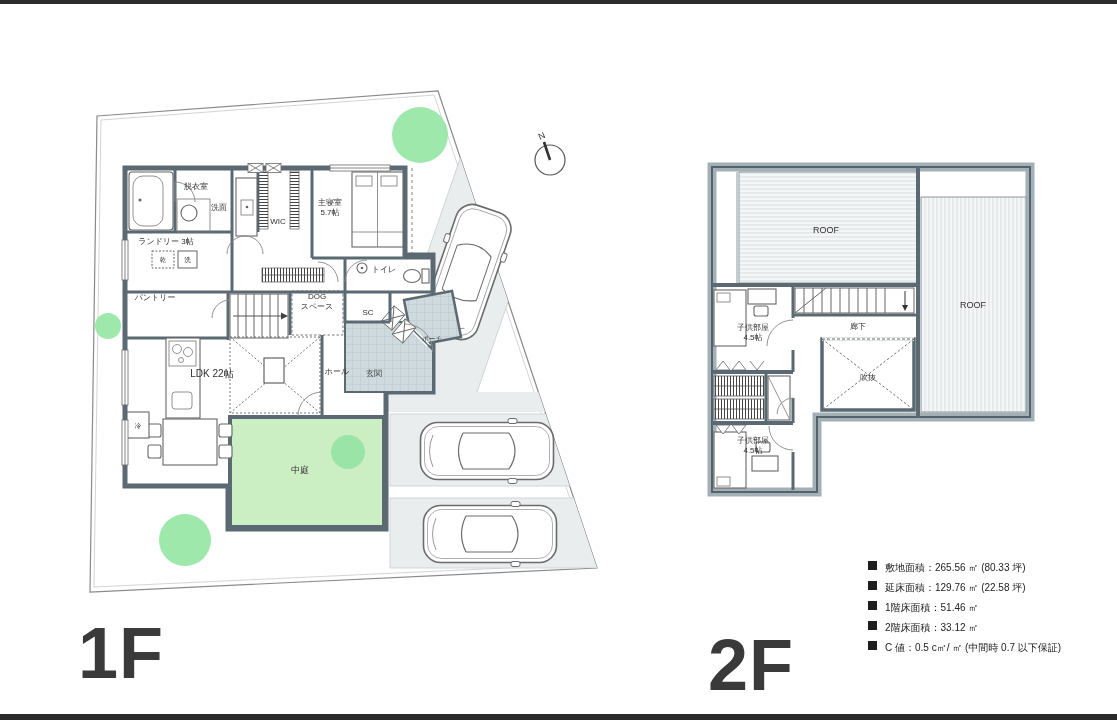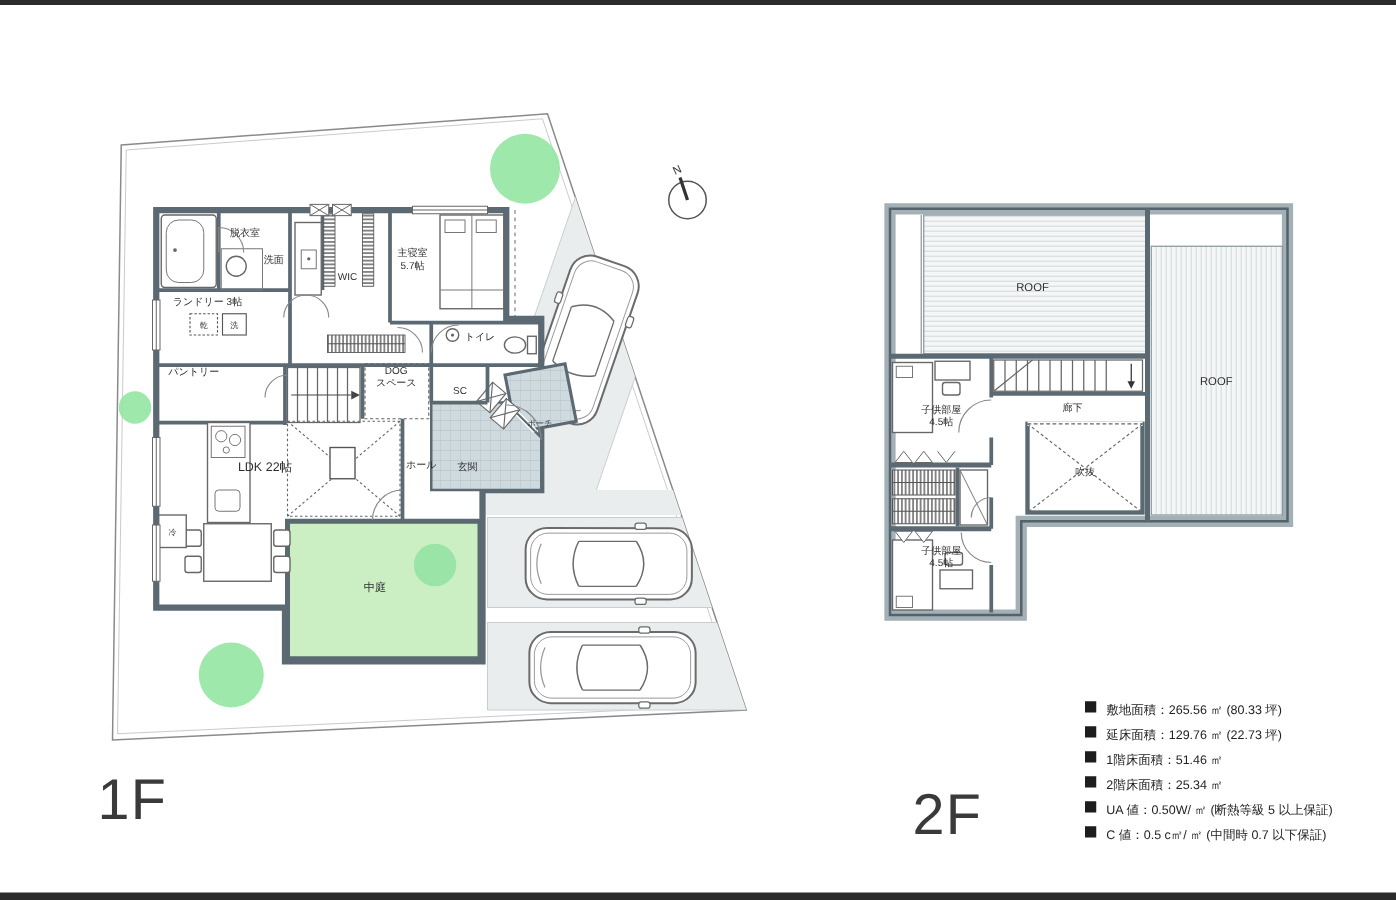--- a/index.html
+++ b/index.html
@@ -11,21 +11,21 @@
   svg{position:absolute;left:0;top:0;}
   .wall{stroke:#5b6a72;fill:none;}
   .thin{stroke:#666;fill:none;stroke-width:1;}
   .furn{stroke:#666;fill:#fff;stroke-width:1.1;}
   .furn2{stroke:#777;fill:none;stroke-width:.8;}
   .arc{stroke:#888;fill:none;stroke-width:.9;}
   .lbl{font-size:9px;fill:#2f2f2f;text-anchor:middle;}
   .lbl-sm{font-size:8px;fill:#2f2f2f;text-anchor:middle;}
   .lbl-xs{font-size:6.5px;fill:#2f2f2f;text-anchor:middle;}
   .lbl-lg{font-size:10px;fill:#2f2f2f;text-anchor:middle;}
-  .floor-label{position:absolute;font-size:46px;font-weight:400;color:#3a3a3a;letter-spacing:1px;}
+  .floor-label{position:absolute;font-size:72px;font-weight:700;color:#3a3a3a;letter-spacing:1px;}
   .specs{position:absolute;left:868px;top:561px;list-style:none;margin:0;padding:0;}
   .specs li{display:flex;align-items:flex-start;height:20px;font-size:10px;color:#222;}
   .specs .bullet{display:inline-block;width:9px;height:9px;background:#1d1d1d;margin-right:8px;flex:0 0 auto;}
 </style>
 </head>
 <body>
 
 <div class="canvas">
   <div class="frame-bar frame-top"></div>
   <div class="frame-bar frame-bottom"></div>
@@ -318,41 +318,37 @@
       <text class="lbl-sm" x="753" y="330">子供部屋</text>
       <text class="lbl-sm" x="753" y="340">4.5帖</text>
       <text class="lbl-sm" x="858" y="329">廊下</text>
       <text class="lbl-sm" x="868" y="380">吹抜</text>
       <text class="lbl-sm" x="753" y="443">子供部屋</text>
       <text class="lbl-sm" x="753" y="453">4.5帖</text>
     </g>
   </svg>
 
   <div class="floor-label" style="left:78px;top:612px;">1F</div>
-  <div class="floor-label" style="left:730px;top:624px;">2F</div>
+  <div class="floor-label" style="left:708px;top:624px;">2F</div>
 
   <ul class="specs">
     <li>
         <span class="bullet"></span>
         <span>敷地面積：265.56 ㎡ (80.33 坪)</span>
       </li>
     <li>
         <span class="bullet"></span>
-        <span>延床面積：129.76 ㎡ (22.73 坪)</span>
+        <span>延床面積：129.76 ㎡ (22.58 坪)</span>
       </li>
     <li>
         <span class="bullet"></span>
         <span>1階床面積：51.46 ㎡</span>
       </li>
     <li>
         <span class="bullet"></span>
-        <span>2階床面積：25.34 ㎡</span>
-      </li>
-    <li>
-        <span class="bullet"></span>
-        <span>UA 値：0.50W/ ㎡ (断熱等級 5 以上保証)</span>
+        <span>2階床面積：33.12 ㎡</span>
       </li>
     <li>
         <span class="bullet"></span>
         <span>C 値：0.5 c㎡/ ㎡ (中間時 0.7 以下保証)</span>
       </li>
   </ul>
 </div>
 
 </body></html>

